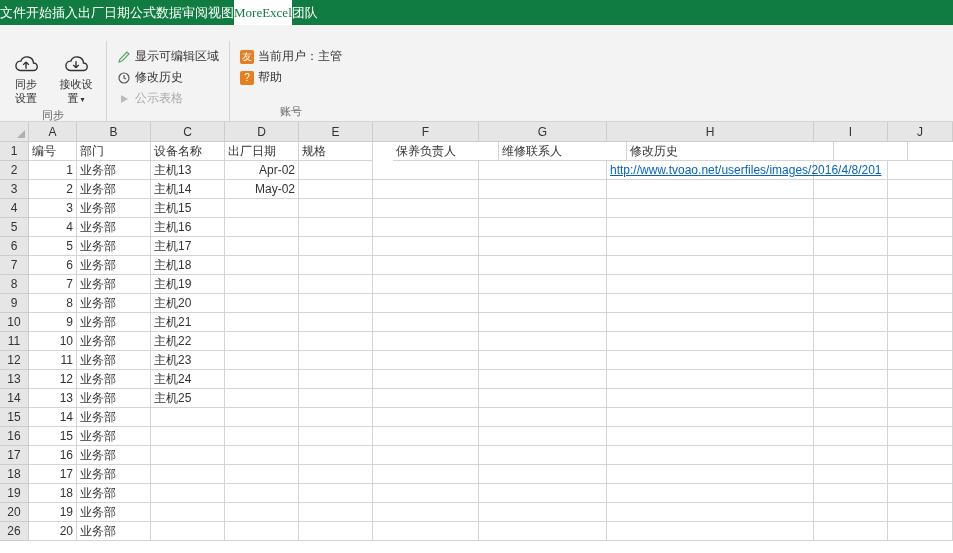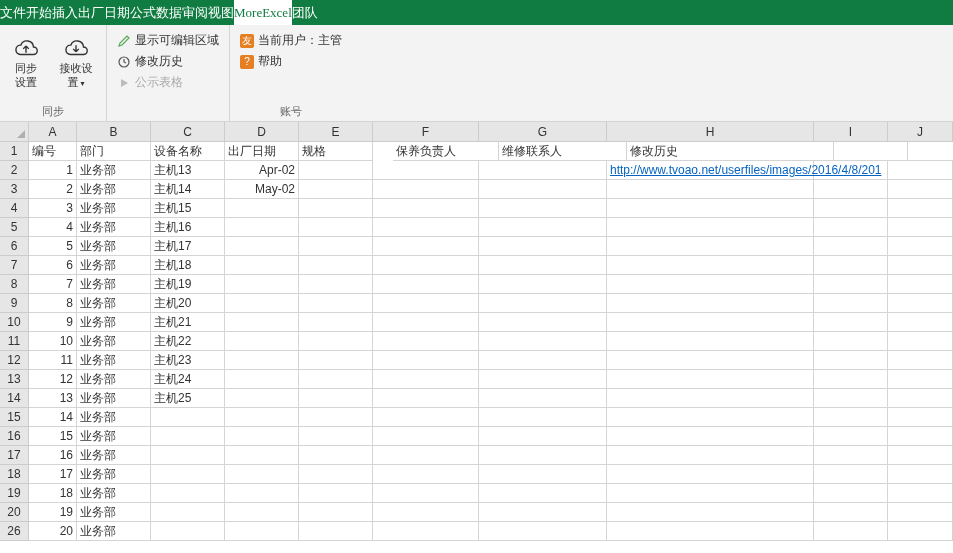--- a/index.html
+++ b/index.html
@@ -7,21 +7,21 @@
 
   
   .tab-bar { background: #107c41; height: 25px; display: flex; align-items: stretch; color: #fff; }
   .tab { padding: 0 0; display: flex; align-items: center; font-size: 13px; cursor: pointer; font-family: Liberation Serif, serif; }
   .tab.active { background: #fff; color: #107c41; }
   .tell-me { display: flex; align-items: center; gap: 4px; padding: 0 10px; color: #d6f0e0; }
   .bulb-icon { width: 12px; height: 12px; }
 
   
   .ribbon { background: #f3f3f3; border-bottom: 1px solid #d4d4d4; height: 97px; display: flex; }
-  .group { border-right: 1px solid #d4d4d4; padding: 4px 8px 0 8px; display: flex; flex-direction: column; justify-content: flex-end; }
+  .group { border-right: 1px solid #d4d4d4; padding: 4px 8px 0 8px; display: flex; flex-direction: column; justify-content: flex-start; margin-top: 16px; }
   .group-label { text-align: center; font-size: 11px; color: #666; padding: 2px 0; }
   .group-body { display: flex; align-items: flex-start; gap: 10px; flex: 1; }
 
   .big-btn { display: flex; flex-direction: column; align-items: center; justify-content: flex-start; width: auto; cursor: pointer; text-align: center; padding-top: 3px; }
   .big-btn .icon { width: 30px; height: 30px; }
   .big-btn .lbl { font-size: 11px; line-height: 1.25; max-width: 120px; }
   .small-col { display: flex; flex-direction: column; gap: 2px; padding-top: 2px; }
   .small-btn { display: flex; align-items: center; gap: 4px; font-size: 12px; cursor: pointer; padding: 1px 2px; }
   .small-btn.disabled { color: #aaa; }
   .small-btn .si { width: 14px; height: 14px; display: inline-flex; align-items: center; justify-content: center; }

